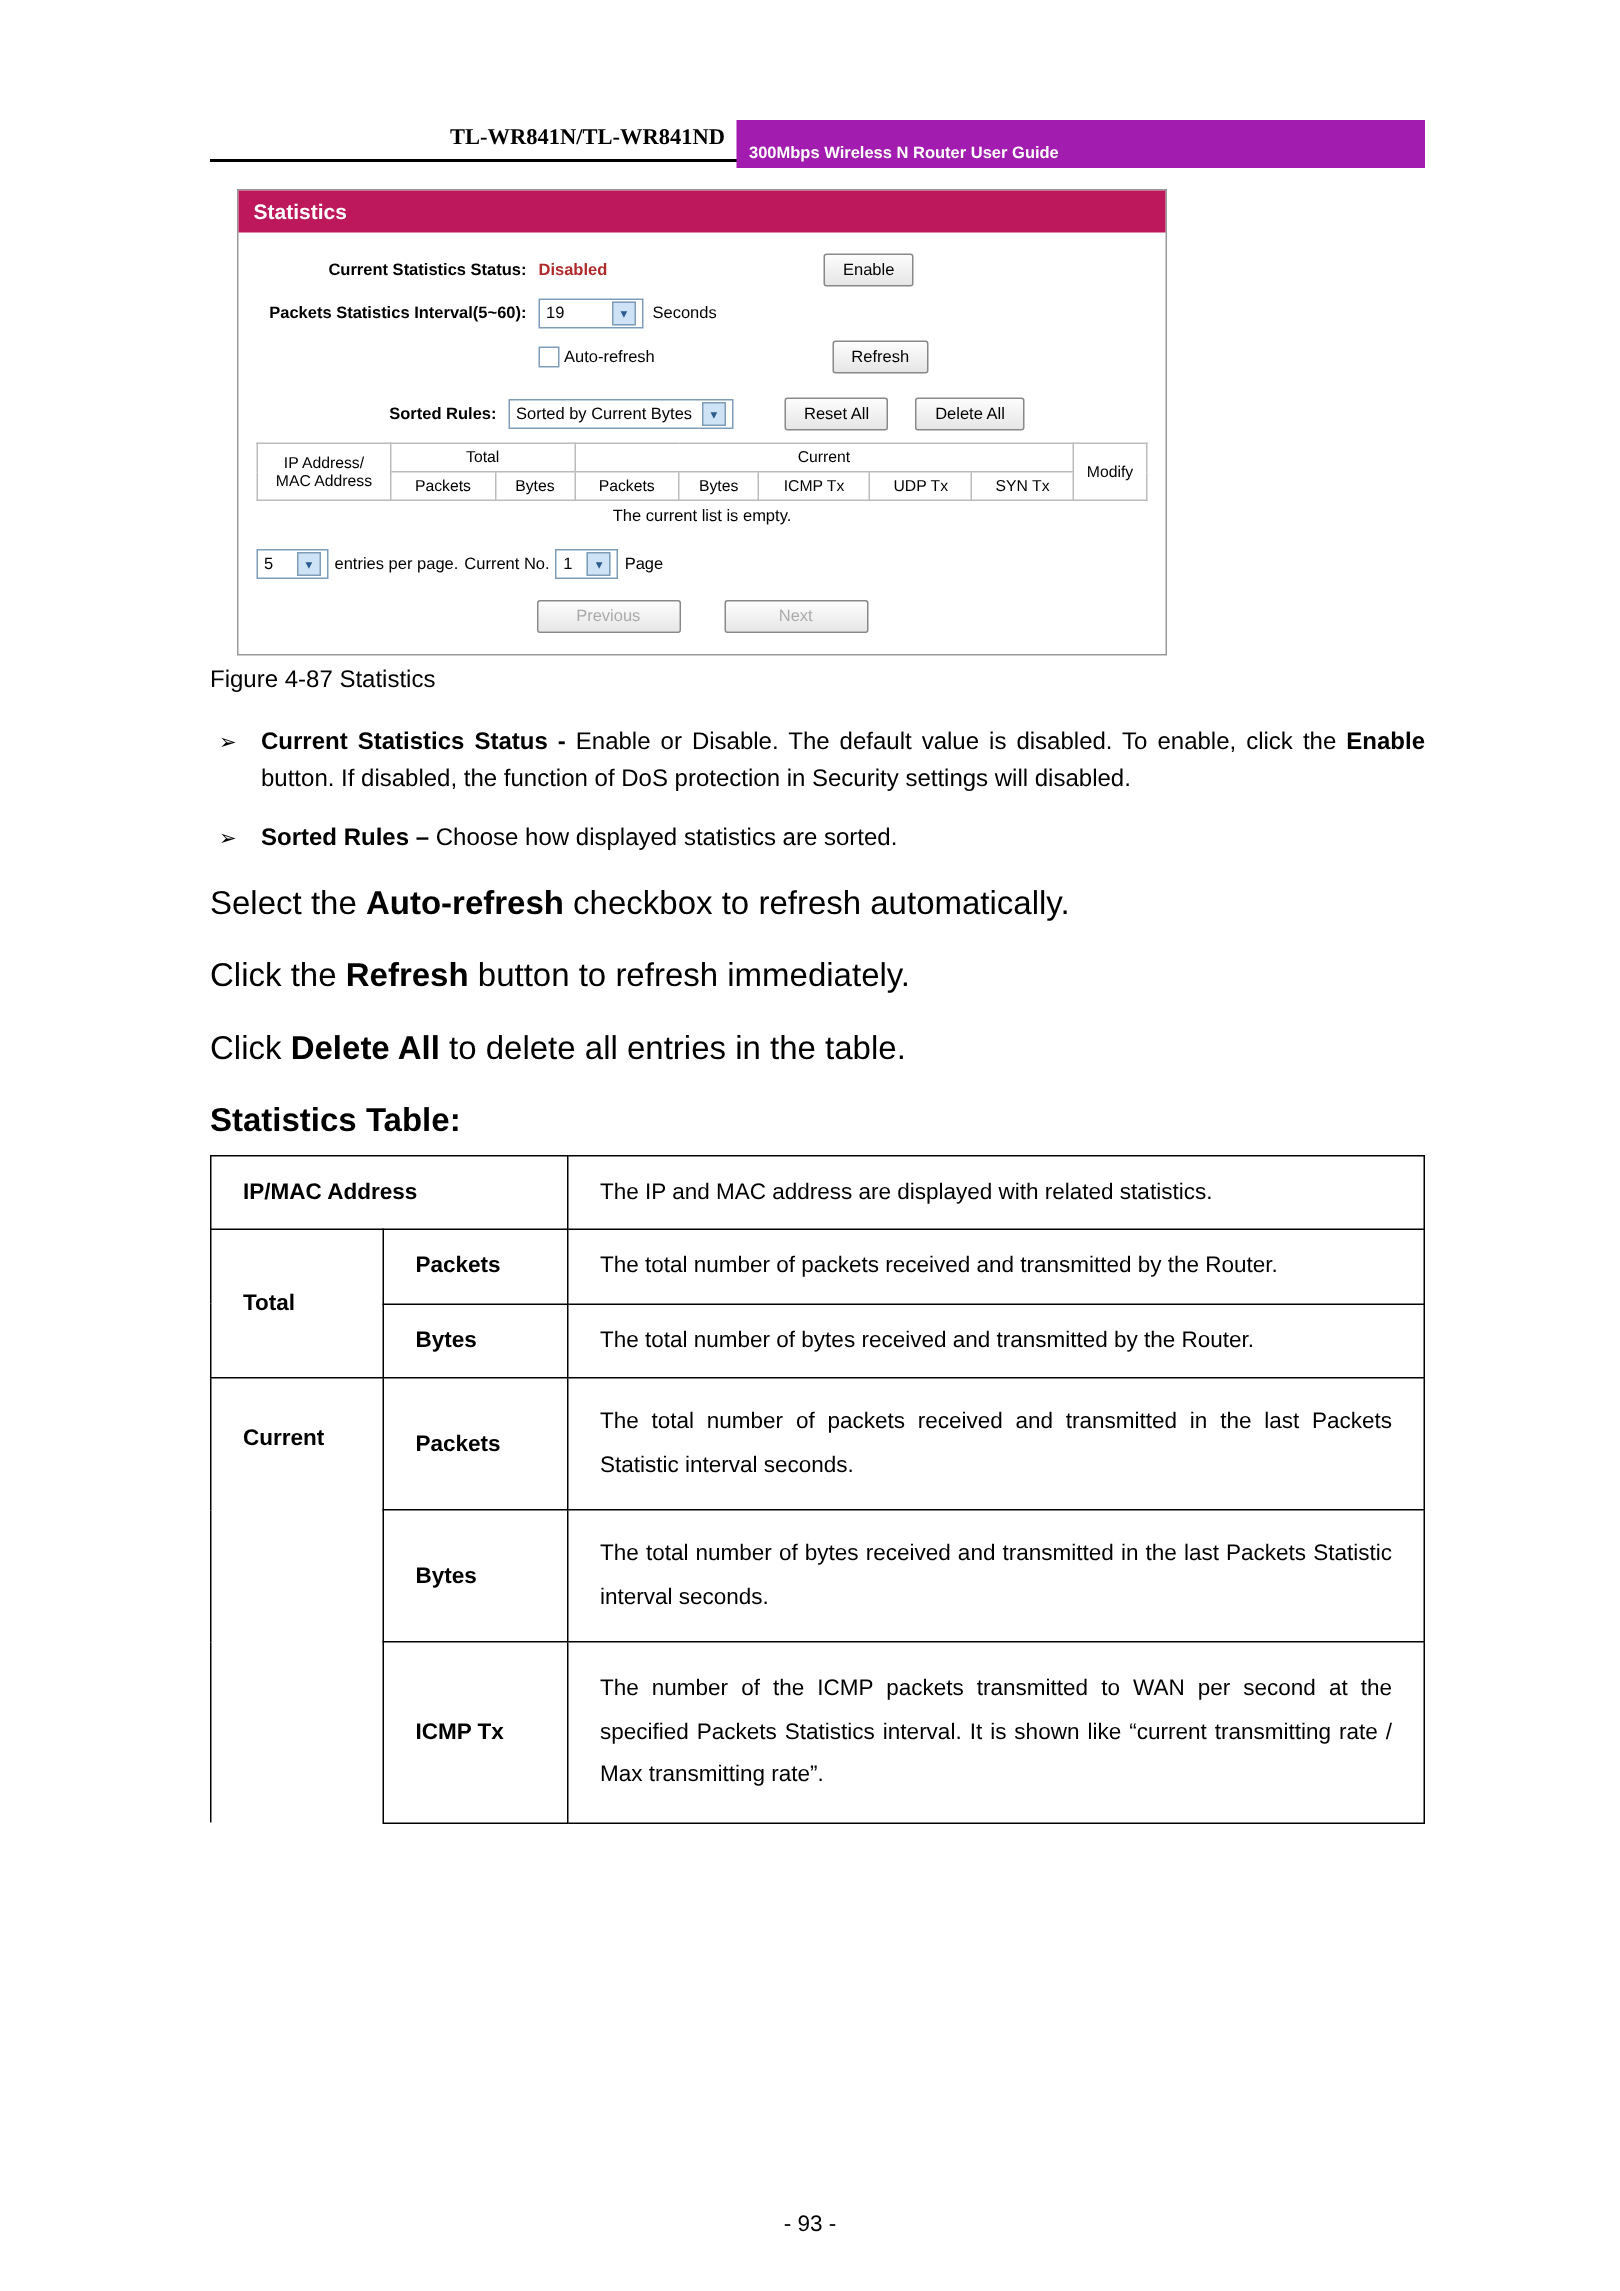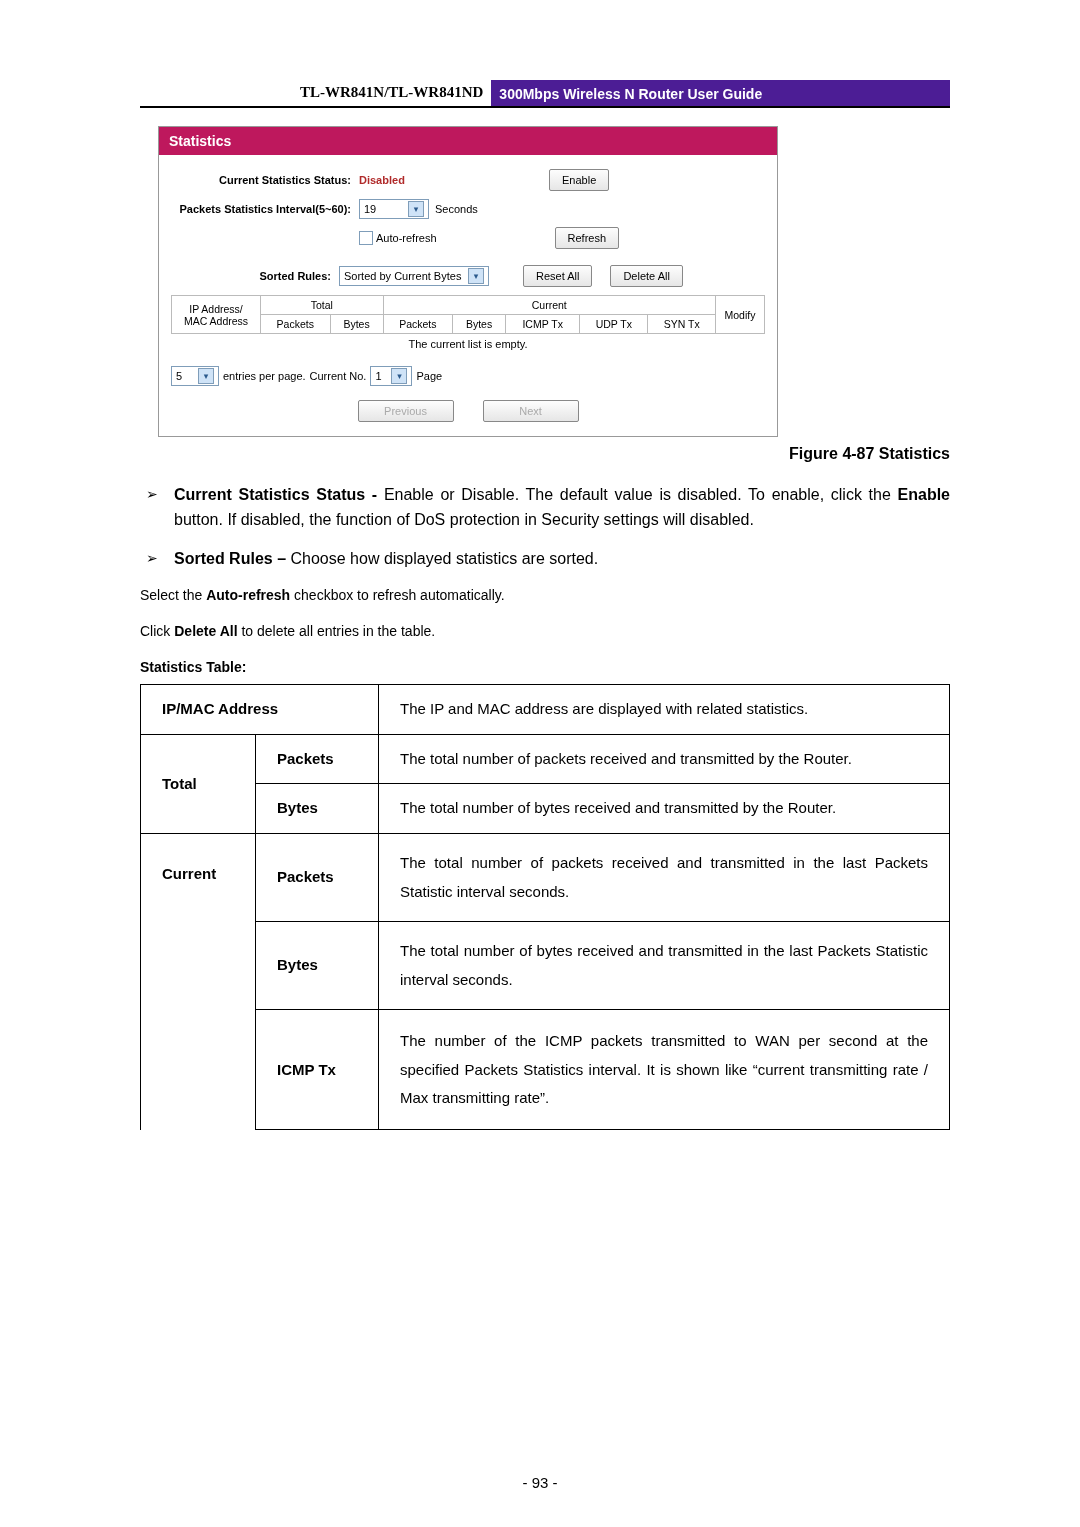--- a/index.html
+++ b/index.html
@@ -26,25 +26,25 @@
   .top-left {
     background: #fff;
     color: #000;
     font-weight: bold;
     font-size: 15px;
     padding: 4px 8px 4px 0;
     white-space: nowrap;
     font-family: Liberation Serif, serif;
   }
   .top-right {
-    background: #4c1d95;
+    background: #a21caf;
     color: #fff;
     font-weight: bold;
-    font-size: 14px;
-    padding: 6px 8px;
+    font-size: 11px;
+    padding: 16px 8px;
     flex: 1;
     white-space: nowrap;
   }
   .top-rule {
     border: none;
     border-top: 2px solid #000;
     margin: 0 0 18px 0;
   }
 
   
@@ -151,24 +151,23 @@
     margin-top: 6px;
   }
   .ss-nav {
     display:flex;
     gap:29px;
     justify-content:center;
     margin:14px 0 4px 0;
   }
 
   .figcap {
-    text-align: right;
+    text-align: left;
     font-size: 16px;
     margin: 8px 0 20px 0;
-    font-weight: bold;
   }
 
   
   .bl { list-style: none; padding: 0; margin: 0 0 12px 0; }
   .bl li {
     position: relative;
     padding-left: 34px;
     margin-bottom: 14px;
     font-size: 16px;
     line-height: 1.55;
@@ -176,21 +175,21 @@
   }
   .bl li::before {
     content: "➢";
     position: absolute;
     left: 6px;
     top: 1px;
     font-size: 14px;
   }
   .bl .just { text-align: justify; }
   .para {
-    font-size: 14px;
+    font-size: 22px;
     line-height: 1.55;
     margin: 0 0 14px 0;
   }
   .bold { font-weight: bold; }
 
   
   .deftbl {
     border-collapse: collapse;
     width: 100%;
     margin-top: 4px;
@@ -315,20 +314,21 @@
   <ul class="bl">
     <li class="just">
       <span class="bold">Current Statistics Status - </span><span>Enable or Disable. The default value is disabled. To enable, click the </span><span class="bold">Enable</span><span> button. If disabled, the function of DoS protection in Security settings will disabled.</span>
     </li>
     <li>
       <span class="bold">Sorted Rules – </span><span>Choose how displayed statistics are sorted.</span>
     </li>
   </ul>
 
   <p class="para"><span>Select the </span><span class="bold">Auto-refresh</span><span> checkbox to refresh automatically.</span></p>
+  <p class="para"><span>Click the </span><span class="bold">Refresh</span><span> button to refresh immediately.</span></p>
   <p class="para"><span>Click </span><span class="bold">Delete All</span><span> to delete all entries in the table.</span></p>
 
   <p class="para bold" style="margin-bottom:6px">Statistics Table:</p>
 
   <table class="deftbl">
     <tbody>
         <tr>
       <td class="lbl" colspan="2">IP/MAC Address</td>
       <td class="desc">The IP and MAC address are displayed with related statistics.</td>
     </tr>

